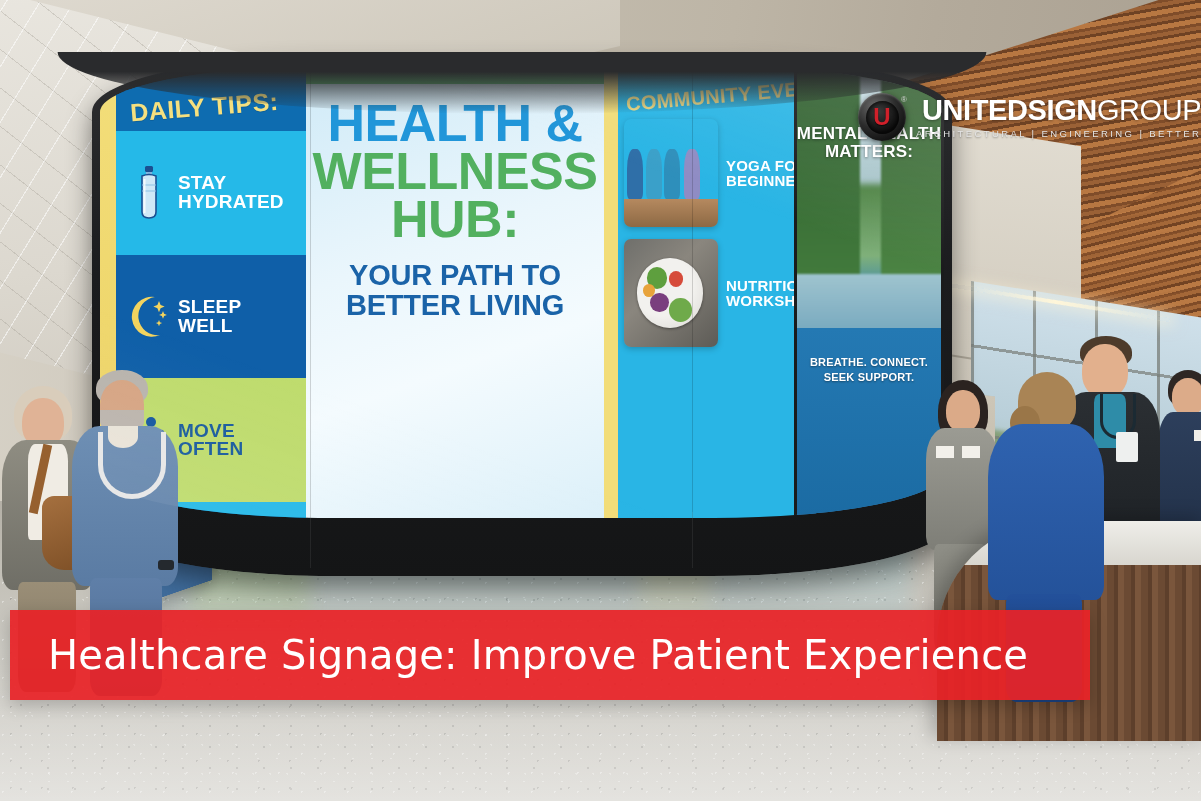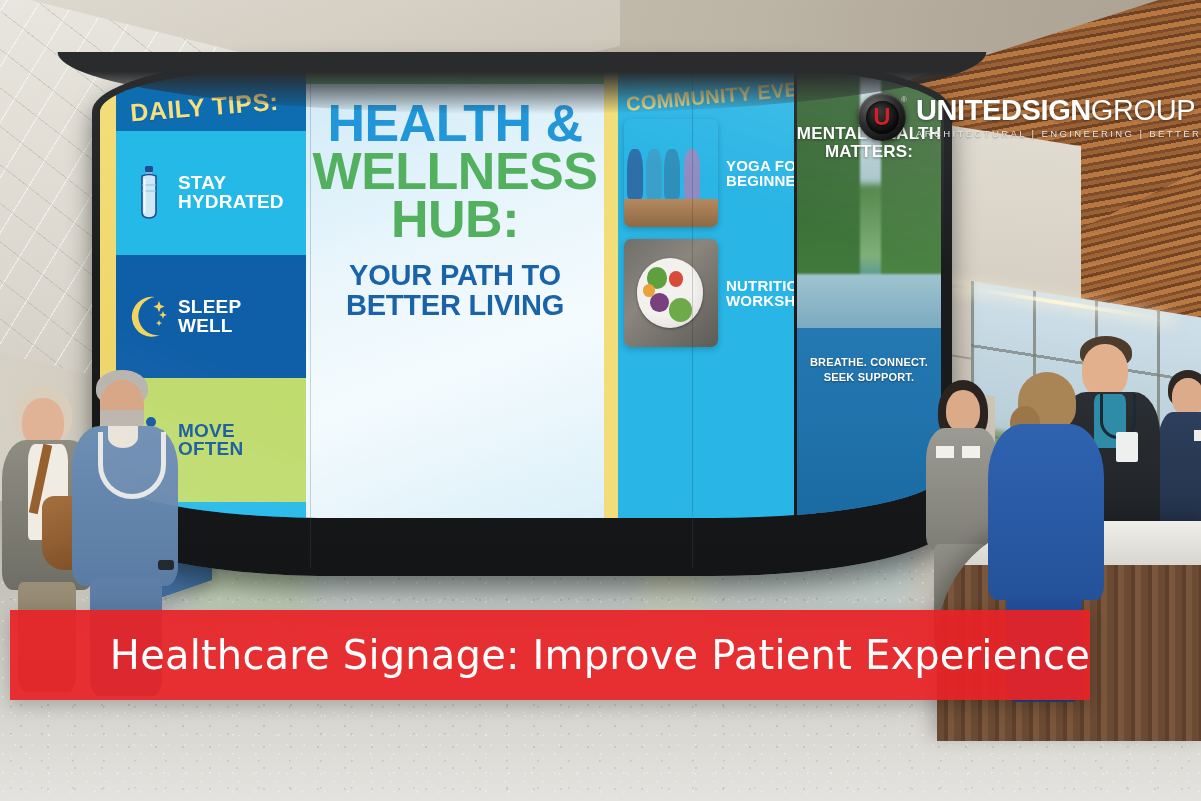--- a/index.html
+++ b/index.html
@@ -409,39 +409,38 @@
     box-shadow:inset 0 0 5px rgba(0,0,0,.9);
   }
   .logo-mark .u{
     color:#d0202a;font-weight:800;font-size:24px;line-height:1;
     text-shadow:0 1px 1px rgba(0,0,0,.7);
   }
   .logo-reg{position:absolute;right:-1px;top:2px;color:#cfcfcf;font-size:8px;}
   .logo-text{display:flex;flex-direction:column;}
   .logo-title{
     color:#fff;font-size:29px;font-weight:400;letter-spacing:-.4px;line-height:1.05;
-    white-space:nowrap;text-shadow:0 1px 3px rgba(0,0,0,.35);
+    white-space:nowrap;text-shadow:0 1px 3px rgba(0,0,0,.35);text-align:right;
   }
   .logo-title b{font-weight:700;}
   .logo-sub{
     color:#e3e3e3;font-size:9.5px;letter-spacing:2.4px;white-space:nowrap;margin-top:3px;
     text-shadow:0 1px 2px rgba(0,0,0,.4);
   }
 
   
   .banner{
     position:absolute;left:10px;top:610px;width:1080px;height:90px;z-index:40;
     background:rgba(232,34,39,.93);
     box-shadow:0 6px 16px rgba(0,0,0,.2);
   }
   .banner-title{
     margin:0;color:#fff;font-size:40px;font-weight:400;letter-spacing:.2px;
     line-height:90px;padding-left:38px;white-space:nowrap;
     font-family:"DejaVu Sans",sans-serif;
-    text-align:right;
   }
 </style>
 </head>
 <body>
 
 <div id="stage">
 
   <div class="wall"></div>
   <div class="ceiling-soffit"></div>
   <div class="ceiling-tile"></div>

